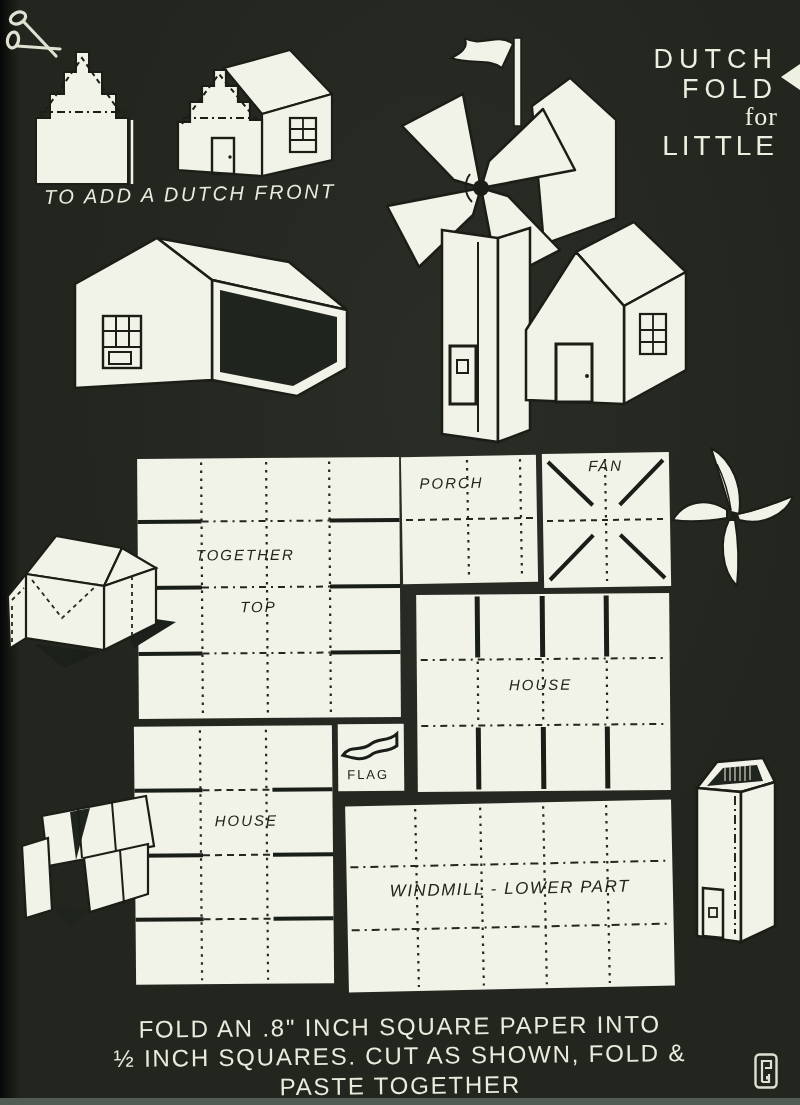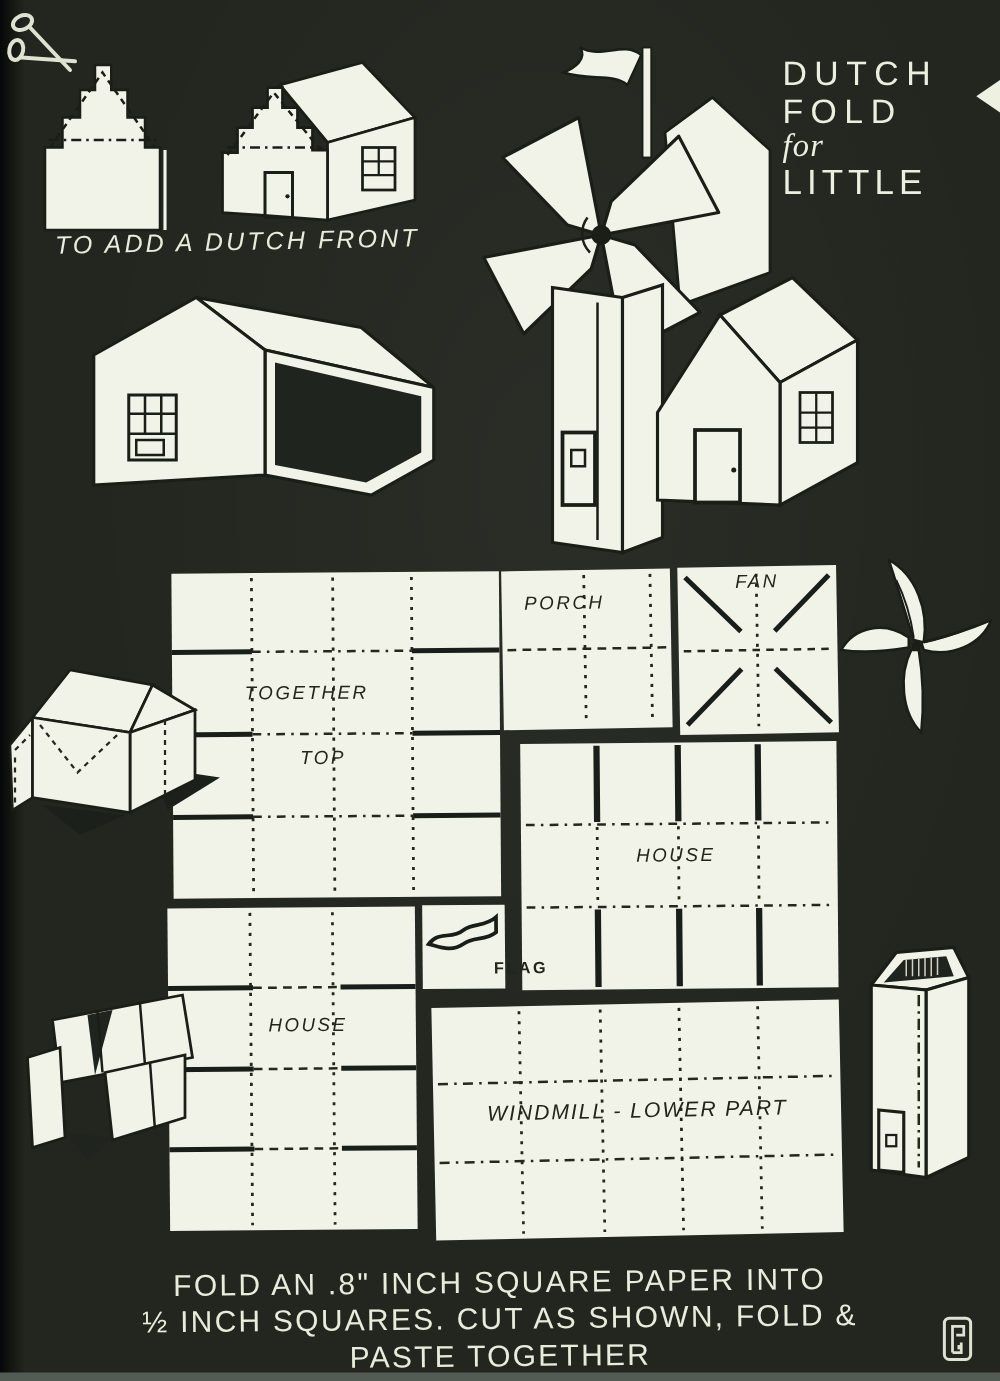--- a/index.html
+++ b/index.html
@@ -15,34 +15,34 @@
   .bottom-strip{position:absolute;left:0;bottom:0;width:100%;height:7px;background:#525c55;}
   .abs{position:absolute;}
   svg{display:block;overflow:visible;}
 
   
   .caption{
     position:absolute;left:44px;top:183px;color:#e9ebdc;
     font-size:20px;font-style:italic;letter-spacing:2.5px;white-space:nowrap;
     transform:rotate(-1.2deg);
   }
-  .title{position:absolute;left:626px;top:44px;width:152px;text-align:left;color:#eceedf;}
+  .title{position:absolute;left:626px;top:44px;width:152px;text-align:right;color:#eceedf;}
   .title .t-line{font-size:27px;letter-spacing:6px;line-height:1.12;white-space:nowrap;}
   .title .t-line.small{font-size:28px;letter-spacing:4px;}
-  .title .t-for{font-family:"Liberation Serif", serif;font-style:italic;font-size:26px;
+  .title .t-for{font-family:"Liberation Serif", serif;font-size:26px;
     letter-spacing:1px;line-height:1.0;}
 
   
   .piece{position:absolute;}
   .plabel{
     position:absolute;font-style:italic;color:#23241a;letter-spacing:2px;
     white-space:nowrap;font-size:15px;
   }
   .plabel.big{font-size:17px;}
-  .plabel.upright{font-style:normal;font-weight:bold;font-size:13px;letter-spacing:2px;margin-left:48px;}
+  .plabel.upright{font-style:normal;font-weight:normal;font-size:13px;letter-spacing:2px;}
 
   .footer{
     position:absolute;left:0;top:1012px;width:800px;text-align:center;color:#e9ebdc;
     transform:rotate(-0.6deg);
   }
   .footer .f-line{font-size:24px;letter-spacing:1.8px;line-height:1.22;white-space:nowrap;}
 </style>
 </head>
 <body>
 

